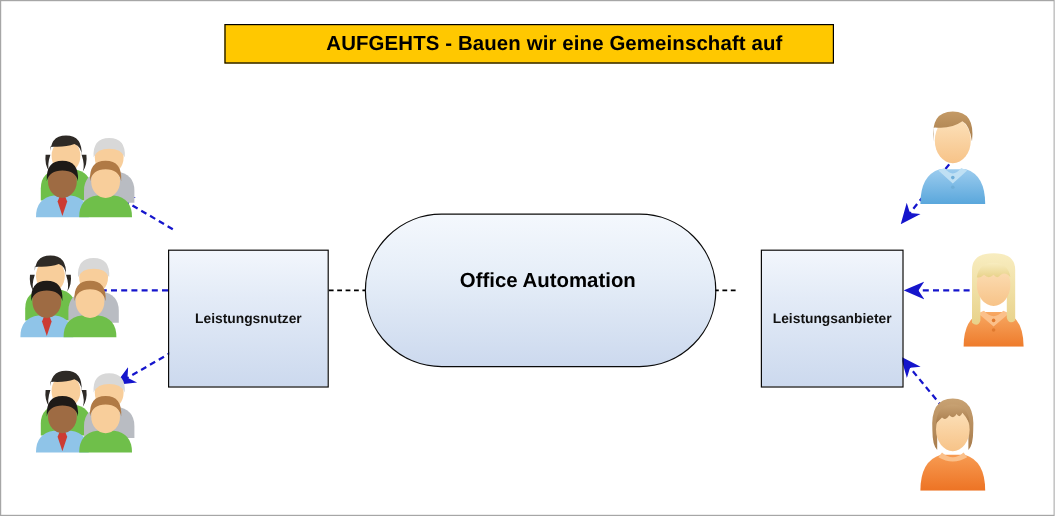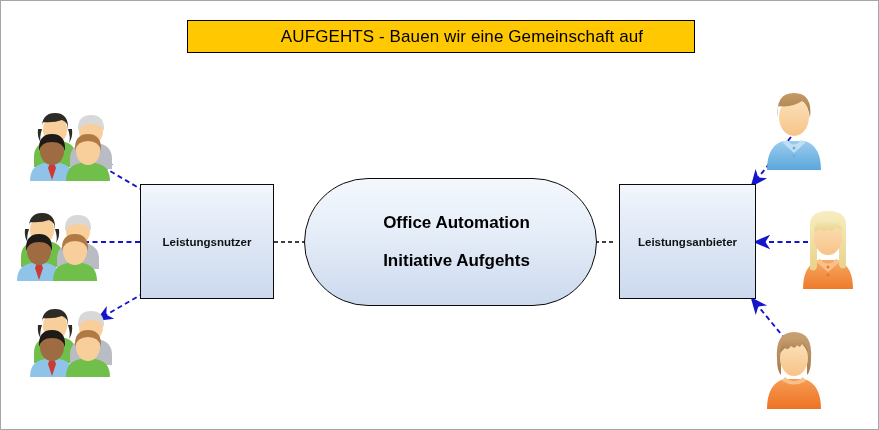--- a/index.html
+++ b/index.html
@@ -36,45 +36,46 @@
     height: 33px;
     background: #FFC800;
     border: 1.5px solid #000000;
     box-sizing: border-box;
     display: flex;
     align-items: center;
     justify-content: center;
   }
   .title-banner span {
     font-size: 17px;
-    font-weight: normal;
+    font-weight: bold;
     color: #000000;
     letter-spacing: 0.1px;
     white-space: nowrap;
     margin-left: 42px;
   }
 
   
   .actor-box {
     position: absolute;
     box-sizing: border-box;
     border: 1.5px solid #0a0a0a;
     background: linear-gradient(to bottom, #f2f6fc 0%, #e3ebf7 35%, #ccd9ee 100%);
     display: flex;
     align-items: center;
     justify-content: center;
+    margin-top: 24px;
   }
   .actor-box span {
     font-size: 11.5px;
     font-weight: bold;
     color: #111111;
     white-space: nowrap;
   }
   #box-left  { left: 139px; top: 183px; width: 134px; height: 115px; }
-  #box-right { left: 618px; top: 183px; width: 137px; height: 115px; }
+  #box-right { left: 633px; top: 183px; width: 119px; height: 115px; }
 
   
   #platform-pill {
     position: absolute;
     left: 303px;
     top: 177px;
     width: 293px;
     height: 128px;
     box-sizing: border-box;
     border: 1.6px solid #0a0a0a;
@@ -144,21 +145,20 @@
     <span>AUFGEHTS - Bauen wir eine Gemeinschaft auf</span>
   </div>
 
   <div class="actor-box" id="box-left">
     <span>Leistungsnutzer</span>
   </div>
 
   <div id="platform-pill">
     <div class="line">Office Automation</div>
     <div class="gap"></div>
-    <div class="line">Initiative Aufgehts</div>
   </div>
 
   <div class="actor-box" id="box-right">
     <span>Leistungsanbieter</span>
   </div>
 
   <div class="person-group" id="group-1">
     <svg viewBox="0 0 86 76" width="86" height="76" xmlns="http://www.w3.org/2000/svg">
 
       <g>

